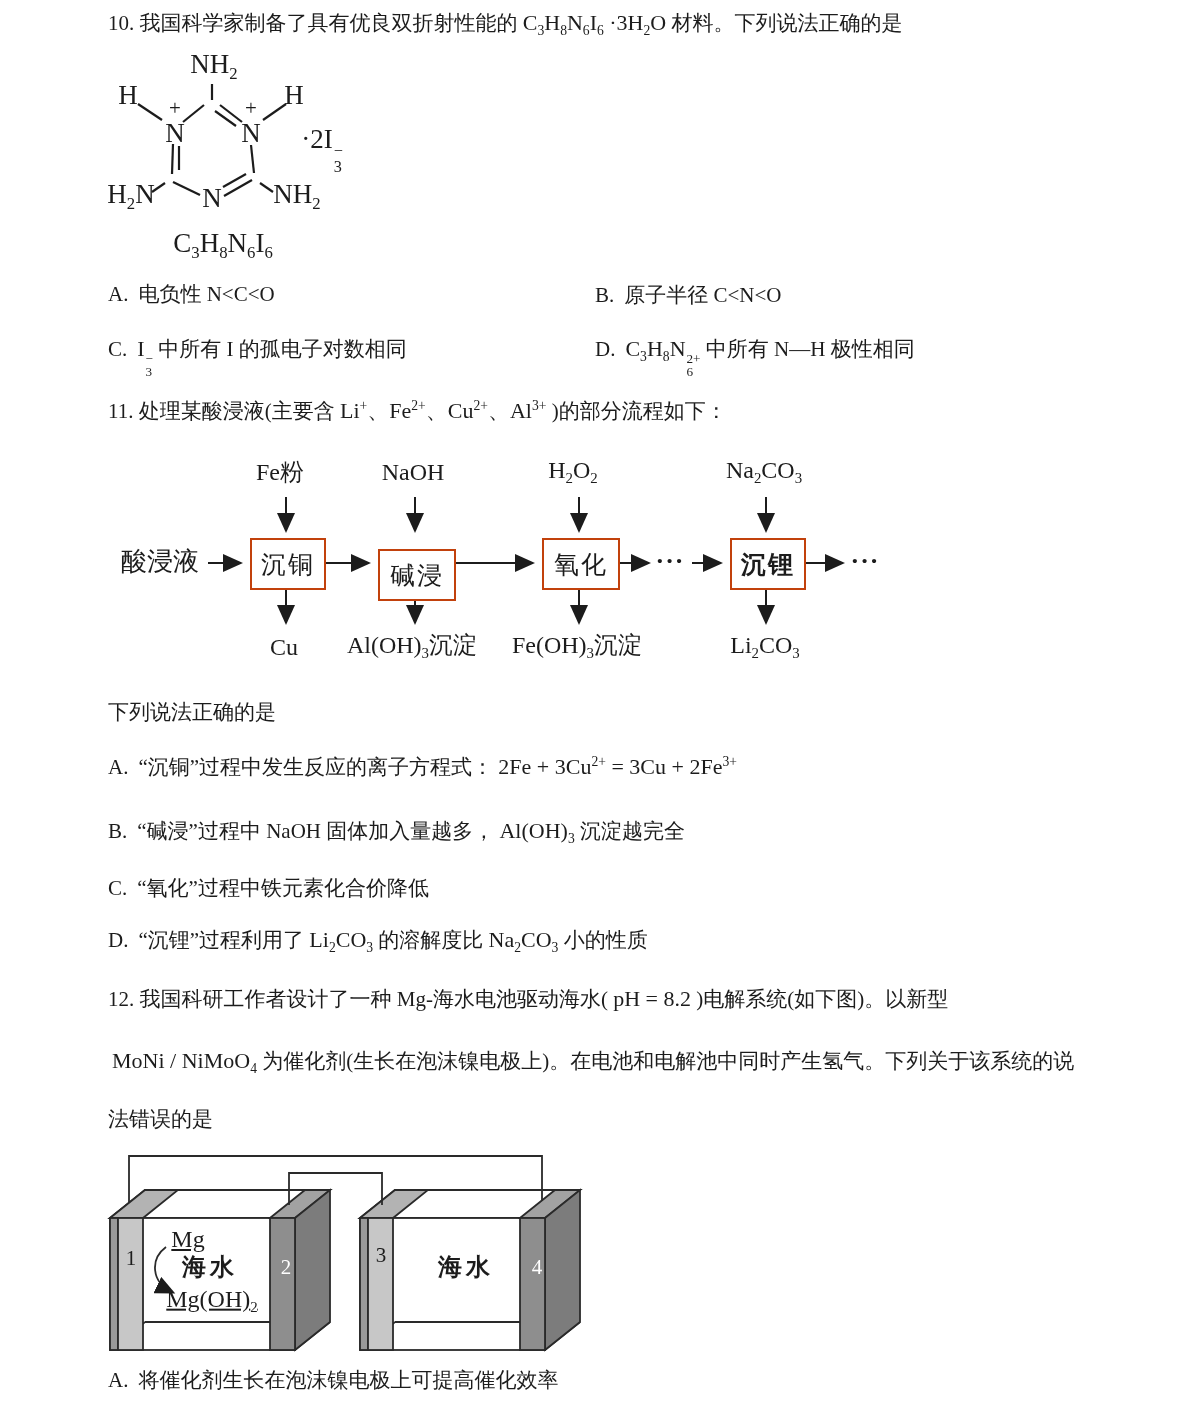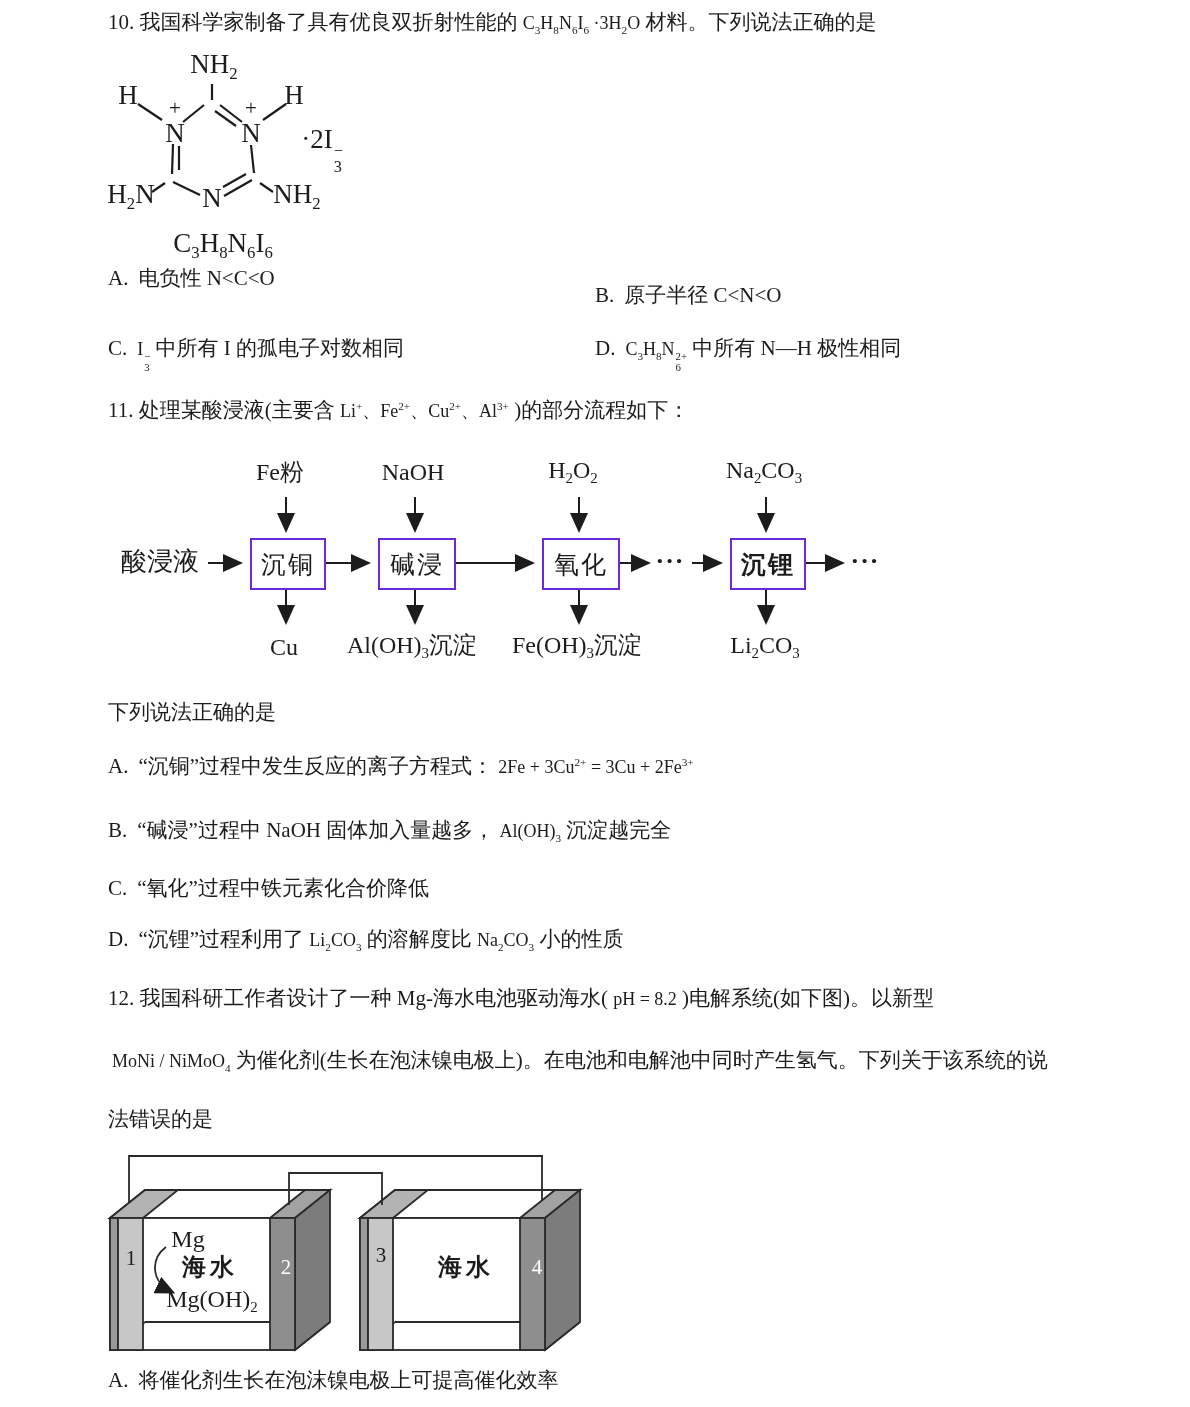--- a/index.html
+++ b/index.html
@@ -1,40 +1,40 @@
 <!DOCTYPE html>
 <html><head>
 <meta charset="utf-8">
 <style>
   html,body{margin:0;padding:0;background:#fff;}
   .page{position:relative;width:1190px;height:1407px;background:#ffffff;overflow:hidden;
         font-family:"Liberation Serif","DejaVu Serif",serif;color:#1c1c1c;}
   .abs{position:absolute;}
   .txt{font-size:21px;line-height:1.4;white-space:nowrap;}
-  .fm2{font-size:18px;}
+  .fm2{font-size:22px;}
   sub{font-size:0.62em;}
   sup{font-size:0.62em;}
   .opt-label{margin-right:10px;}
   .stk{display:inline-flex;flex-direction:column;align-items:flex-start;line-height:1;
        vertical-align:-0.5em;font-size:0.6em;margin-left:1px;}
   .stk span{display:block;height:1em;}
   
   .lbl{position:absolute;transform:translate(-50%,-50%);white-space:nowrap;line-height:1;}
   .chem{font-size:27px;}
   .chem-plus{font-size:21px;}
   
-  .fbox{position:absolute;border:2px solid #6d28d9;background:#fff;display:flex;
+  .fbox{position:absolute;border:2px solid #c2410c;background:#fff;display:flex;
         align-items:center;justify-content:center;font-size:25px;letter-spacing:2px;}
   .flab{font-size:24px;}
   .fell{font-size:26px;font-weight:bold;letter-spacing:1px;}
   
   .cell-num{font-size:21px;}
   .cell-num.white{color:#fff;}
   .sea{font-size:24px;letter-spacing:4px;font-weight:bold;}
-  .mg{font-size:24px;}
+  .mg{font-size:24px;text-decoration:underline;}
 </style>
 </head>
 <body>
 
 <div class="page">
 
   <div class="abs txt" style="left:108px;top:8px;">10. 我国科学家制备了具有优良双折射性能的 <span class="fm2">C<sub>3</sub>H<sub>8</sub>N<sub>6</sub>I<sub>6</sub> ·3H<sub>2</sub>O</span> 材料。下列说法正确的是</div>
 
   <div class="abs" style="left:90px;top:48px;width:380px;height:220px;">
     <svg width="380" height="220" viewBox="0 0 380 220">
@@ -68,21 +68,21 @@
     <div class="lbl chem" style="left:232px;top:103px;">·2I<span class="stk">
           <span>−</span>
           <span>3</span>
         </span></div>
     <div class="lbl chem" style="left:41px;top:149px;">H<sub>2</sub>N</div>
     <div class="lbl chem" style="left:122px;top:150px;">N</div>
     <div class="lbl chem" style="left:207px;top:149px;">NH<sub>2</sub></div>
     <div class="lbl chem" style="left:133px;top:198px;text-align:right;">C<sub>3</sub>H<sub>8</sub>N<sub>6</sub>I<sub>6</sub></div>
   </div>
 
-  <div class="abs txt" style="left:108px;top:264px;">
+  <div class="abs txt" style="left:108px;top:280px;">
     <span class="opt-label">A.</span><span>电负性 N&lt;C&lt;O</span>
   </div>
   <div class="abs txt" style="left:595px;top:281px;">
     <span class="opt-label">B.</span><span>原子半径 C&lt;N&lt;O</span>
   </div>
   <div class="abs txt" style="left:108px;top:334px;">
     <span class="opt-label">C.</span><span><span class="fm2">I<span class="stk">
             <span>−</span>
             <span>3</span>
           </span></span> 中所有 I 的孤电子对数相同</span>
@@ -125,21 +125,21 @@
     </svg>
     
     <div class="lbl flab" style="left:180px;top:17px;">Fe粉</div>
     <div class="lbl flab" style="left:313px;top:17px;text-align:right;">NaOH</div>
     <div class="lbl flab" style="left:473px;top:17px;">H<sub>2</sub>O<sub>2</sub></div>
     <div class="lbl flab" style="left:664px;top:17px;">Na<sub>2</sub>CO<sub>3</sub></div>
     
     <div class="lbl" style="left:60px;top:107px;font-size:26px;">酸浸液</div>
     
     <div class="fbox" style="left:150px;top:83px;width:72px;height:48px;">沉铜</div>
-    <div class="fbox" style="left:278px;top:83px;width:74px;height:48px;">碱浸</div>
+    <div class="fbox" style="left:278px;top:94px;width:74px;height:48px;">碱浸</div>
     <div class="fbox" style="left:442px;top:83px;width:74px;height:48px;">氧化</div>
     <div class="fbox" style="left:630px;top:83px;width:72px;height:48px;font-weight:bold;">沉锂</div>
     
     <div class="lbl fell" style="left:570px;top:106px;">···</div>
     <div class="lbl fell" style="left:765px;top:106px;">···</div>
     
     <div class="lbl flab" style="left:184px;top:192px;">Cu</div>
     <div class="lbl flab" style="left:312px;top:192px;">Al(OH)<sub>3</sub>沉淀</div>
     <div class="lbl flab" style="left:477px;top:192px;">Fe(OH)<sub>3</sub>沉淀</div>
     <div class="lbl flab" style="left:665px;top:192px;">Li<sub>2</sub>CO<sub>3</sub></div>

